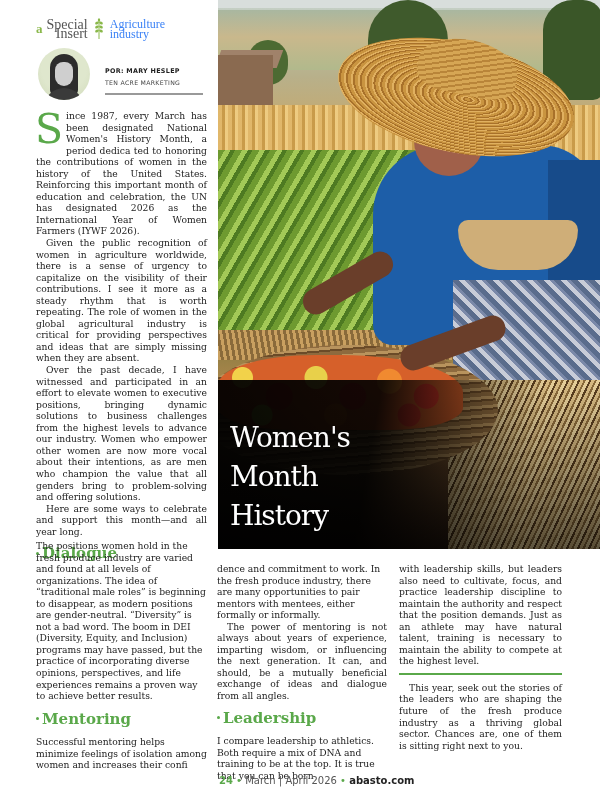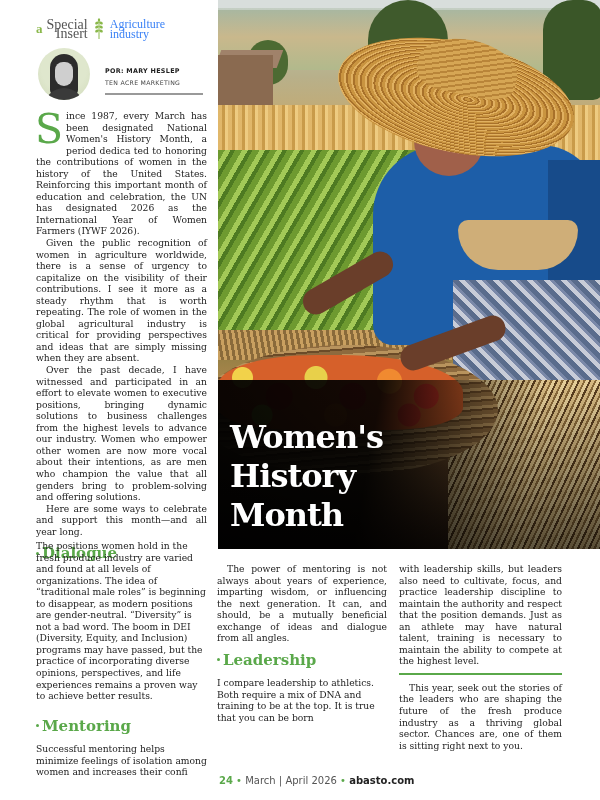--- a/index.html
+++ b/index.html
@@ -77,21 +77,21 @@
         radial-gradient(circle at 85% 55%, #e23a2a 0 12px, transparent 13px),
         radial-gradient(circle at 18% 80%, #c9d648 0 10px, transparent 11px),
         radial-gradient(circle at 48% 80%, #f07a2a 0 11px, transparent 12px),
         radial-gradient(circle at 78% 80%, #d83a2a 0 11px, transparent 12px),
         #d6602a; }
     .hero .husks { position: absolute; left: 230px; top: 380px; width: 160px; height: 170px;
       background: repeating-linear-gradient(115deg, #d8bb82 0 3px, #8a6a3a 3px 5px, #e6cf9a 5px 8px, #5a3f20 8px 10px); }
     .hero .dark-fade { position: absolute; left: 0; top: 380px; width: 100%; height: 170px;
       background: linear-gradient(100deg, rgba(0,0,0,0.95) 0%, rgba(0,0,0,0.9) 40%, rgba(0,0,0,0.3) 65%, rgba(0,0,0,0) 80%),
                   linear-gradient(180deg, rgba(0,0,0,0) 0%, rgba(0,0,0,0.6) 100%); }
-    .hero-title { position: absolute; left: 12px; top: 418px; font-family: "DejaVu Serif", serif; font-size: 32px; line-height: 39px; color: #ffffff; letter-spacing: -1px; font-weight: bold; }
+    .hero-title { position: absolute; left: 12px; top: 418px; font-family: "DejaVu Serif", serif; font-size: 28px; line-height: 39px; color: #ffffff; letter-spacing: -1px; font-weight: normal; }
 
     
     .footer { position: absolute; left: 219px; top: 775px; font-family: "DejaVu Sans", sans-serif; font-size: 10px; color: #555; }
     .footer .pg { color: #5aa84a; font-weight: bold; }
     .footer .site { font-weight: bold; color: #222; }
     .footer .sep { color: #5aa84a; }
   </style>
 </head>
 <body>
 
@@ -131,21 +131,21 @@
     <span class="dropcap">S</span><span>ince 1987, every March has been designated National Women's History Month, a period dedica­ ted to honoring the contributions of women in the history of the United States. Reinforcing this important month of education and celebration, the UN has designated 2026 as the International Year of Women Farmers (IYWF 2026).</span>
   </p>
   <p class="indent">Given the public recognition of women in agriculture worldwide, there is a sense of urgency to capitalize on the visibility of their contributions. I see it more as a steady rhythm that is worth repeating. The role of women in the global agricultural industry is critical for providing perspectives and ideas that are simply missing when they are absent.</p>
   <p class="indent">Over the past decade, I have witnessed and participated in an effort to elevate women to executive positions, bringing dynamic solutions to business challenges from the highest levels to advance our industry. Women who empower other women are now more vocal about their intentions, as are men who champion the value that all genders bring to problem-solving and offering solutions.</p>
   <p class="indent">Here are some ways to celebrate and support this month—and all year long.</p>
   <div class="subhead"><span class="dot"></span><span>Dialogue</span></div>
 </div>
 
 <div class="col col1b">
   <p>The positions women hold in the fresh produce industry are varied and found at all levels of organizations. The idea of “traditional male roles” is beginning to disappear, as modern positions are gender-neutral. “Diversity” is not a bad word. The boom in DEI (Diversity, Equity, and Inclusion) programs may have passed, but the practice of incorporating diverse opinions, perspectives, and life experiences remains a proven way to achieve better results.</p>
-  <div class="subhead" style="margin-top:19px;"><span class="dot"></span><span>Mentoring</span></div>
+  <div class="subhead" style="margin-top:12px;"><span class="dot"></span><span>Mentoring</span></div>
   <p>Successful mentoring helps minimize feelings of isolation among women and increases their confi­</p>
 </div>
 
 <div class="hero">
   <div class="sky"></div>
   <div class="field1"></div>
   <div class="tree1"></div>
   <div class="tree2"></div>
   <div class="tree3"></div>
   <div class="barn-roof"></div>
@@ -162,26 +162,27 @@
   <div class="hat"></div>
   <div class="hat-crown"></div>
   <div class="arm-l"></div>
   <div class="husks"></div>
   <div class="basket"></div>
   <div class="peppers"></div>
   <div class="arm-r"></div>
   <div class="dark-fade"></div>
   <div class="hero-title">
     <div>Women's</div>
+    <div>Month</div>
     <div>History</div>
-    <div>Month</div>
   </div>
 </div>
 
 <div class="col col2">
+  <p class="left">dence and commitment to work. In the fresh produce industry, there are many opportunities to pair mentors with mentees, either formally or informally.</p>
   <p class="indent">The power of mentoring is not always about years of experience, imparting wisdom, or influencing the next generation. It can, and should, be a mutually beneficial exchange of ideas and dialogue from all angles.</p>
   <div class="subhead" style=""><span class="dot"></span><span>Leadership</span></div>
   <p class="left">I compare leadership to athletics. Both require a mix of DNA and training to be at the top. It is true that you can be born</p>
 </div>
 
 <div class="col col3">
   <p>with leadership skills, but leaders also need to cultivate, focus, and practice leadership discipline to maintain the authority and respect that the position demands. Just as an athlete may have natural talent, training is necessary to maintain the ability to compete at the highest level.</p>
   <div class="green-rule"></div>
   <p class="indent">This year, seek out the stories of the leaders who are shaping the future of the fresh produce industry as a thriving global sector. Chances are, one of them is sitting right next to you.</p>
 </div>

